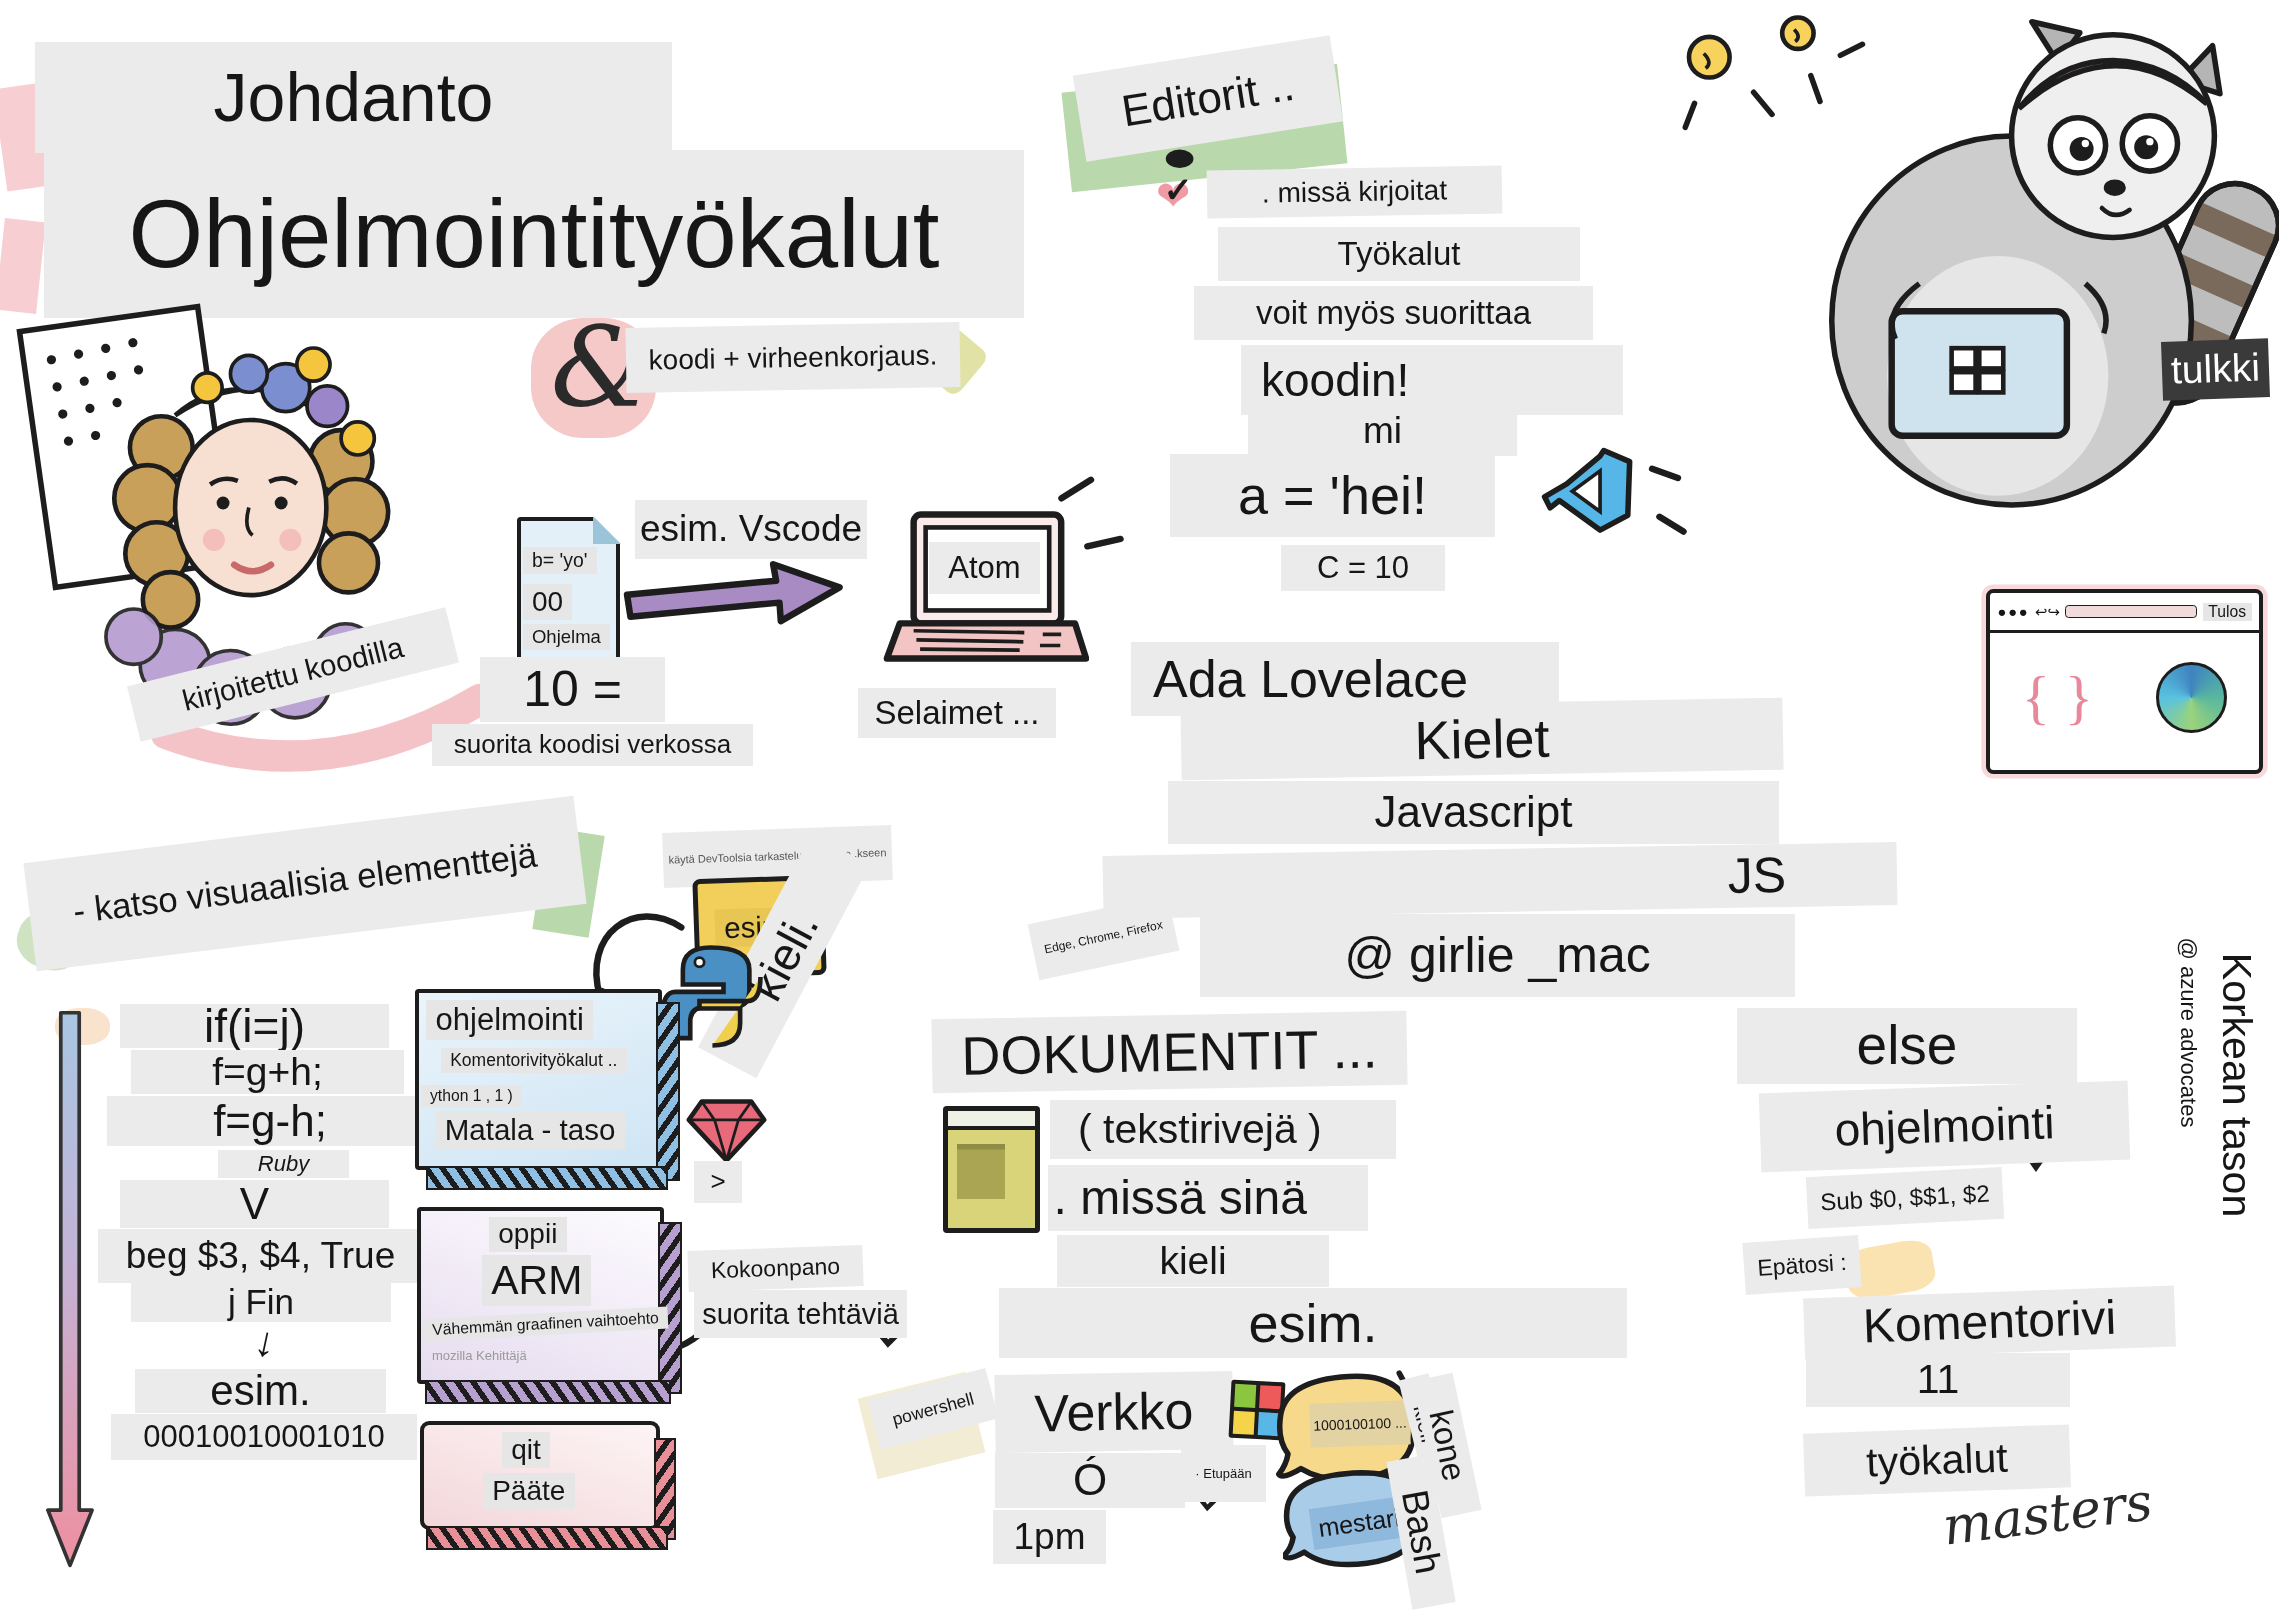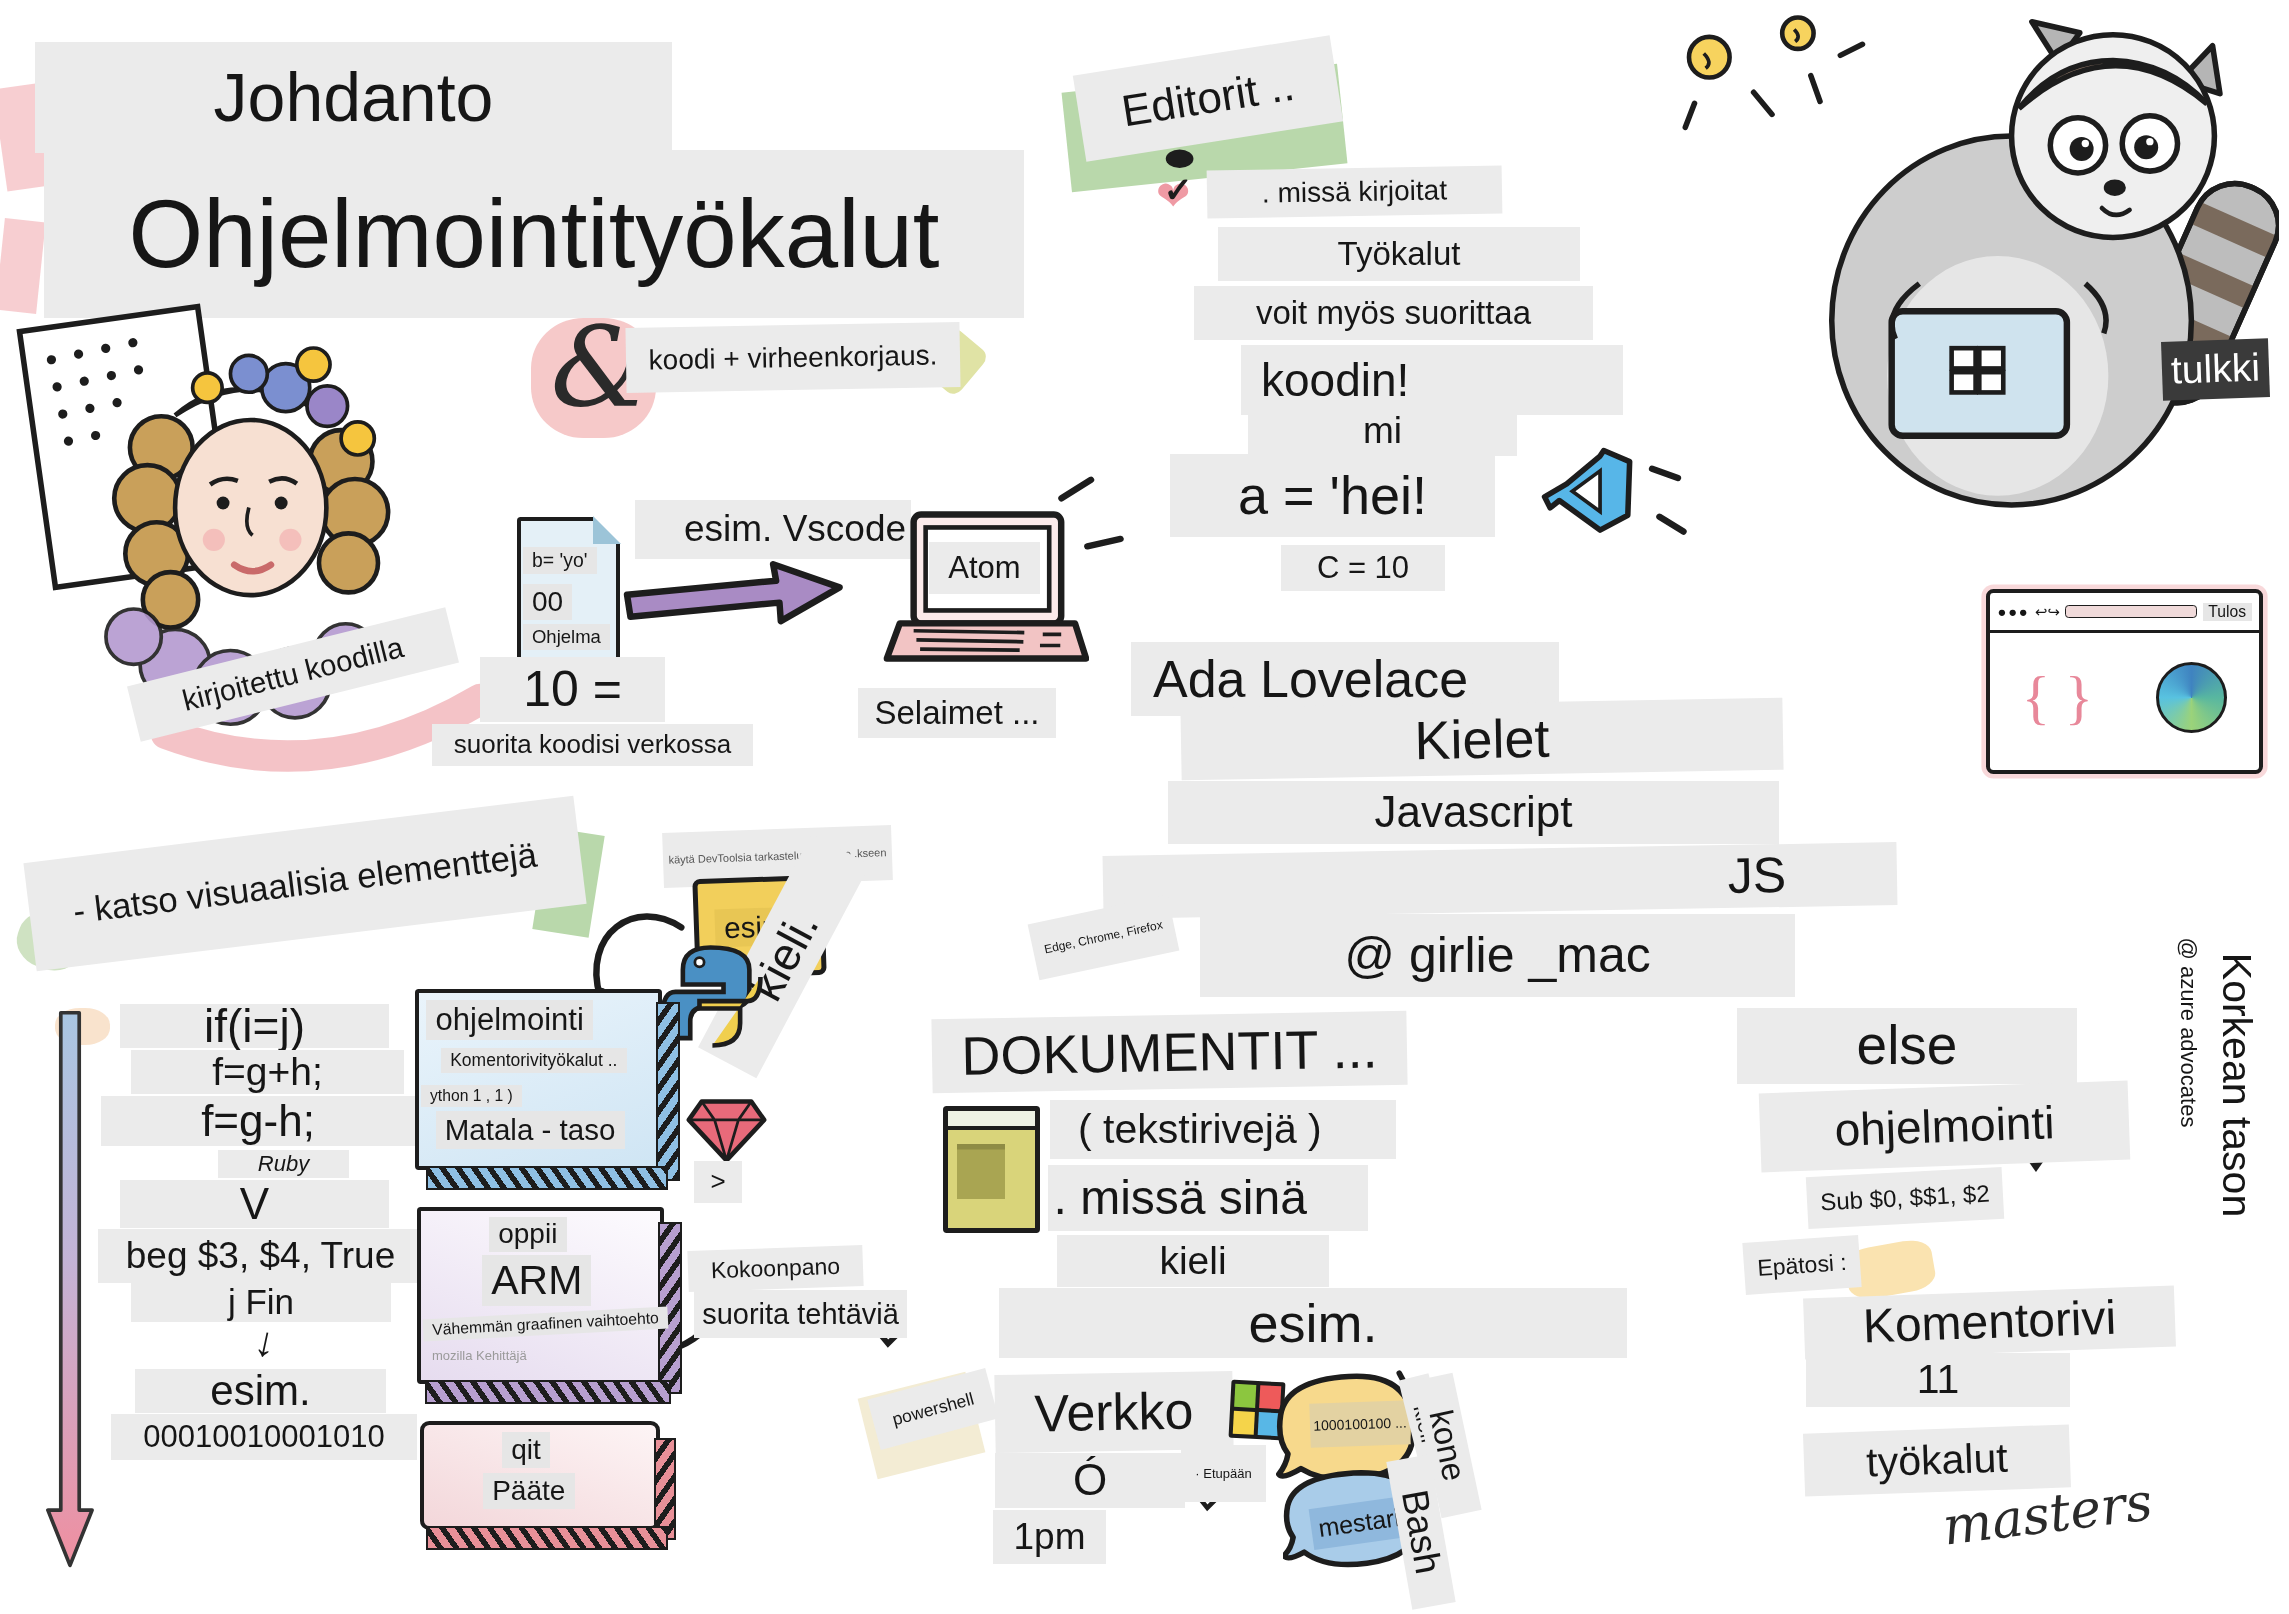--- a/index.html
+++ b/index.html
@@ -128,21 +128,21 @@
     <span style="font-size:29.5px;">kirjoitettu koodilla</span>
   </div>
 
   <div style="position:absolute;left:517px;top:517px;width:103px;height:155px;background:#e4f0f7;border:4.6px solid #1d1d1d;border-radius:3.7px;box-sizing:border-box;">
     <div style="position:absolute;right:-4.6px;top:-4.6px;width:0;height:0;border-left:28px solid #9cc4d8;border-top:28px solid #ffffff;"></div>
     <div class="innerlbl" style="position:absolute;left:1.8px;top:26px;font-size:19.4px;">b= 'yo'</div>
     <div class="innerlbl" style="position:absolute;left:1.8px;top:63px;font-size:28px;">00</div>
     <div class="innerlbl" style="position:absolute;left:1.8px;top:103px;font-size:18.5px;">Ohjelma</div>
   </div>
 
-  <div class="band" style="left:635px;top:500px;width:232px;height:59px;padding-left:44px;">
+  <div class="band" style="left:635px;top:500px;width:232px;height:59px;">
     <span style="font-size:37px;">esim. Vscode</span>
   </div>
 
   <svg style="position:absolute;left:620px;top:552px;transform:rotate(-4deg);" width="231" height="88" viewBox="0 0 250 95">
     <path d="M8,38 L170,34 L168,16 L238,46 L172,78 L172,58 L10,62 Z" fill="#a98bc4" stroke="#1d1d1d" stroke-width="7" stroke-linejoin="round"></path>
   </svg>
 
   <div style="position:absolute;left:872px;top:509px;width:217px;height:166px;">
     <svg width="217" height="166" viewBox="0 0 235 180">
       <rect x="45" y="6" width="160" height="118" rx="8" fill="#fbeaea" stroke="#1d1d1d" stroke-width="7"></rect>
@@ -302,21 +302,21 @@
     </defs>
     <path d="M28,12 h20 v540 h14 l-24,60 l-24,-60 h14 Z" fill="url(#ga)" stroke="#333" stroke-width="4" stroke-linejoin="round"></path>
   </svg>
 
   <div class="band" style="left:120px;top:1004px;width:269px;height:44px;">
     <span style="font-size:46px;">if(i=j)</span>
   </div>
   <div class="band" style="left:131px;top:1050px;width:273px;height:44px;">
     <span style="font-size:39px;">f=g+h;</span>
   </div>
-  <div class="band" style="left:101px;top:1096px;width:314px;height:50px;">
+  <div class="band" style="left:107px;top:1096px;width:314px;height:50px;padding-left:6px;">
     <span style="font-size:44px;">f=g-h;</span>
   </div>
   <div class="band" style="left:218px;top:1150px;width:131px;height:28px;">
     <span style="font-size:22px;font-style:italic;">Ruby</span>
   </div>
   <div class="band" style="left:120px;top:1180px;width:269px;height:48px;">
     <span style="font-size:44px;">V</span>
   </div>
   <div class="band" style="left:98px;top:1229px;width:325px;height:54px;">
     <span style="font-size:37px;">beg $3, $4, True</span>

